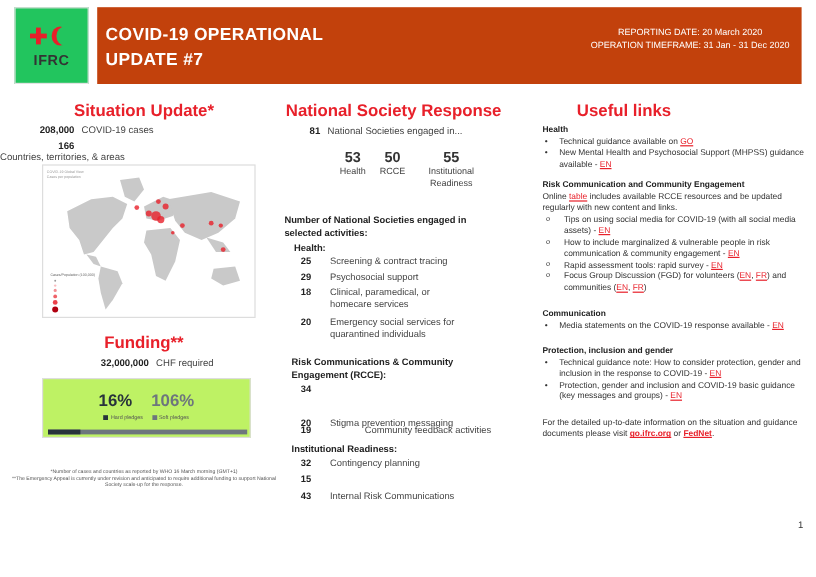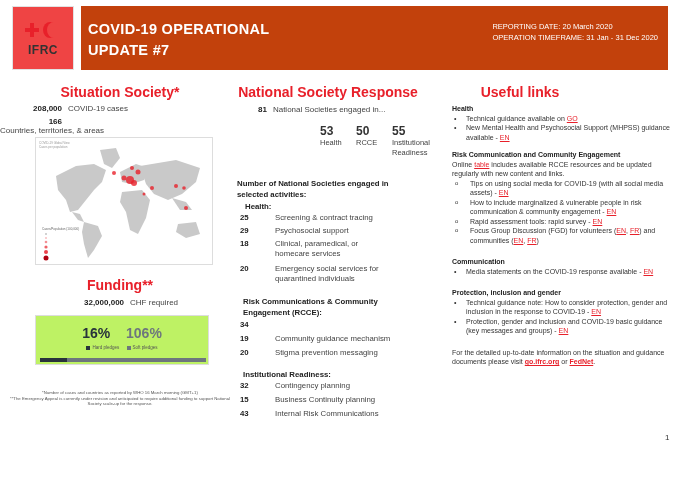--- a/index.html
+++ b/index.html
@@ -1,21 +1,21 @@
 <!DOCTYPE html>
 <html><head>
 <meta charset="utf-8">
 <style>
   * { box-sizing: border-box; margin: 0; padding: 0; }
   html, body { width: 680px; height: 481px; background: #ffffff; overflow: hidden; }
   body { font-family: "Liberation Sans", sans-serif; color: #333; position: relative; }
 
   .logo-box {
     position: absolute; left: 12px; top: 6px; width: 62px; height: 64px;
-    border: 1px solid #e2e2e2; background: #ef4444;
+    border: 1px solid #e2e2e2; background: #22c55e;
     display: flex; flex-direction: column; align-items: center; justify-content: center;
   }
   .logo-symbols { display: flex; align-items: center; gap: 3px; height: 20px; }
   .logo-cross { position: relative; width: 14px; height: 14px; }
   .logo-cross::before, .logo-cross::after { content: ""; position: absolute; background: #e8202a; }
   .logo-cross::before { left: 5px; top: 0; width: 4px; height: 14px; }
   .logo-cross::after { left: 0; top: 5px; width: 14px; height: 4px; }
   .logo-crescent {
     width: 14px; height: 16px; border-radius: 50%;
     box-shadow: -4px 0 0 0 #e8202a; margin-left: 5px;
@@ -24,21 +24,21 @@
 
   .header-bar {
     position: absolute; left: 81px; top: 6px; width: 587px; height: 64px;
     background: #c2410c; color: #fff;
   }
   .header-title {
     position: absolute; left: 7px; top: 13px; font-weight: bold; font-size: 14.5px; line-height: 21px;
     letter-spacing: 0.3px;
   }
   .header-meta {
-    position: absolute; right: 10px; top: 16px; text-align: left; font-size: 7.5px; line-height: 10.5px;
+    position: absolute; right: 10px; top: 16px; text-align: center; font-size: 7.5px; line-height: 10.5px;
   }
 
   .section-title { color: #e8202a; font-weight: bold; font-size: 14px; text-align: center; }
 
   
   #situation-title { position: absolute; left: 45px; top: 84px; width: 150px; }
   .stat-row { position: absolute; display: flex; font-size: 8px; }
   .stat-num { font-weight: bold; text-align: right; width: 40px; margin-right: 6px; color: #222; }
   .stat-label { color: #444; }
 
@@ -71,31 +71,31 @@
 
   .footnotes {
     position: absolute; left: 10px; top: 390px; width: 220px; text-align: center;
     font-size: 4.3px; color: #555; line-height: 5.5px;
   }
 
   
   #nsr-title { position: absolute; left: 232px; top: 84px; width: 192px; }
   .nsr-engaged { position: absolute; left: 258px; top: 105px; display: flex; font-size: 8px; }
   .nsr-engaged .stat-num { width: auto; }
-  .kpi { position: absolute; text-align: left; top: 124px; margin-left: 44px; }
+  .kpi { position: absolute; text-align: center; top: 124px; }
   .kpi-num { font-weight: bold; font-size: 12px; color: #333; }
   .kpi-label { font-size: 7.5px; color: #444; line-height: 10px; }
 
   .activities-heading {
     position: absolute; left: 237px; top: 178px; width: 180px;
     font-weight: bold; font-size: 7.8px; color: #222; line-height: 11px;
   }
   .group-heading { position: absolute; font-weight: bold; font-size: 7.8px; color: #222; line-height: 11px; }
   .act-row { position: absolute; display: flex; font-size: 7.8px; line-height: 10px; }
-  .act-num { font-weight: bold; color: #222; width: 30px; text-align: left; margin-right: 5px; }
+  .act-num { font-weight: bold; color: #222; width: 30px; text-align: center; margin-right: 5px; }
   .act-label { color: #444; width: 150px; }
 
   
   #links-title { position: absolute; left: 450px; top: 84px; width: 140px; }
   .links-col { position: absolute; left: 452px; top: 104px; width: 220px; font-size: 7px; color: #333; line-height: 9.5px; }
   .links-heading { font-weight: bold; color: #222; }
   .links-block { margin-bottom: 8px; }
   .bullet-list { list-style: none; }
   .bullet-list li { position: relative; padding-left: 14px; }
   .bullet-list li::before { content: "\2022"; position: absolute; left: 2px; top: 0; }
@@ -120,21 +120,21 @@
   <div class="header-title">
     <div>COVID-19 OPERATIONAL</div>
     <div>UPDATE #7</div>
   </div>
   <div class="header-meta">
     <div>REPORTING DATE: 20 March 2020</div>
     <div>OPERATION TIMEFRAME:  31 Jan - 31 Dec 2020</div>
   </div>
 </div>
 
-<div class="section-title" id="situation-title">Situation Society*</div>
+<div class="section-title" id="situation-title">Situation Update*</div>
 <div class="stat-row" style="left:0; top:104px;">
   <span class="stat-num" style="width:62px">208,000</span>
   <span class="stat-label">COVID-19 cases</span>
 </div>
 <div class="stat-row" style="left:0; top:117px;flex-direction:column;">
   <span class="stat-num" style="width:62px">166</span>
   <span class="stat-label">Countries, territories, &amp; areas</span>
 </div>
 
 <div class="map-box">
@@ -239,37 +239,36 @@
 </div>
 <div class="act-row" style="left:240px; top:264px;">
   <span class="act-num">20</span>
   <span class="act-label" style="width:125px">Emergency social services for quarantined individuals</span>
 </div>
 
 <div class="group-heading" style="left:243px; top:296px; width:175px;">Risk Communications &amp; Community Engagement (RCCE):</div>
 <div class="act-row" style="left:240px; top:320px;">
   <span class="act-num">34</span>
 </div>
-<div class="act-row" style="left:240px; top:334px;">
+<div class="act-row" style="left:240px; top:354px;gap:29px;">
   <span class="act-num">19</span>
-  <span class="act-label">Community guidance mechanism</span>
+  <span class="act-label">Community feedback activities</span>
 </div>
 <div class="act-row" style="left:240px; top:348px;">
   <span class="act-num">20</span>
   <span class="act-label">Stigma prevention messaging</span>
 </div>
 
 <div class="group-heading" style="left:243px; top:369px;">Institutional Readiness:</div>
 <div class="act-row" style="left:240px; top:381px;">
   <span class="act-num">32</span>
   <span class="act-label">Contingency planning</span>
 </div>
 <div class="act-row" style="left:240px; top:395px;">
   <span class="act-num">15</span>
-  <span class="act-label">Business Continuity planning</span>
 </div>
 <div class="act-row" style="left:240px; top:409px;">
   <span class="act-num">43</span>
   <span class="act-label">Internal Risk Communications</span>
 </div>
 
 <div class="section-title" id="links-title">Useful links</div>
 <div class="links-col">
   <div class="links-block">
     <div class="links-heading">Health</div>

